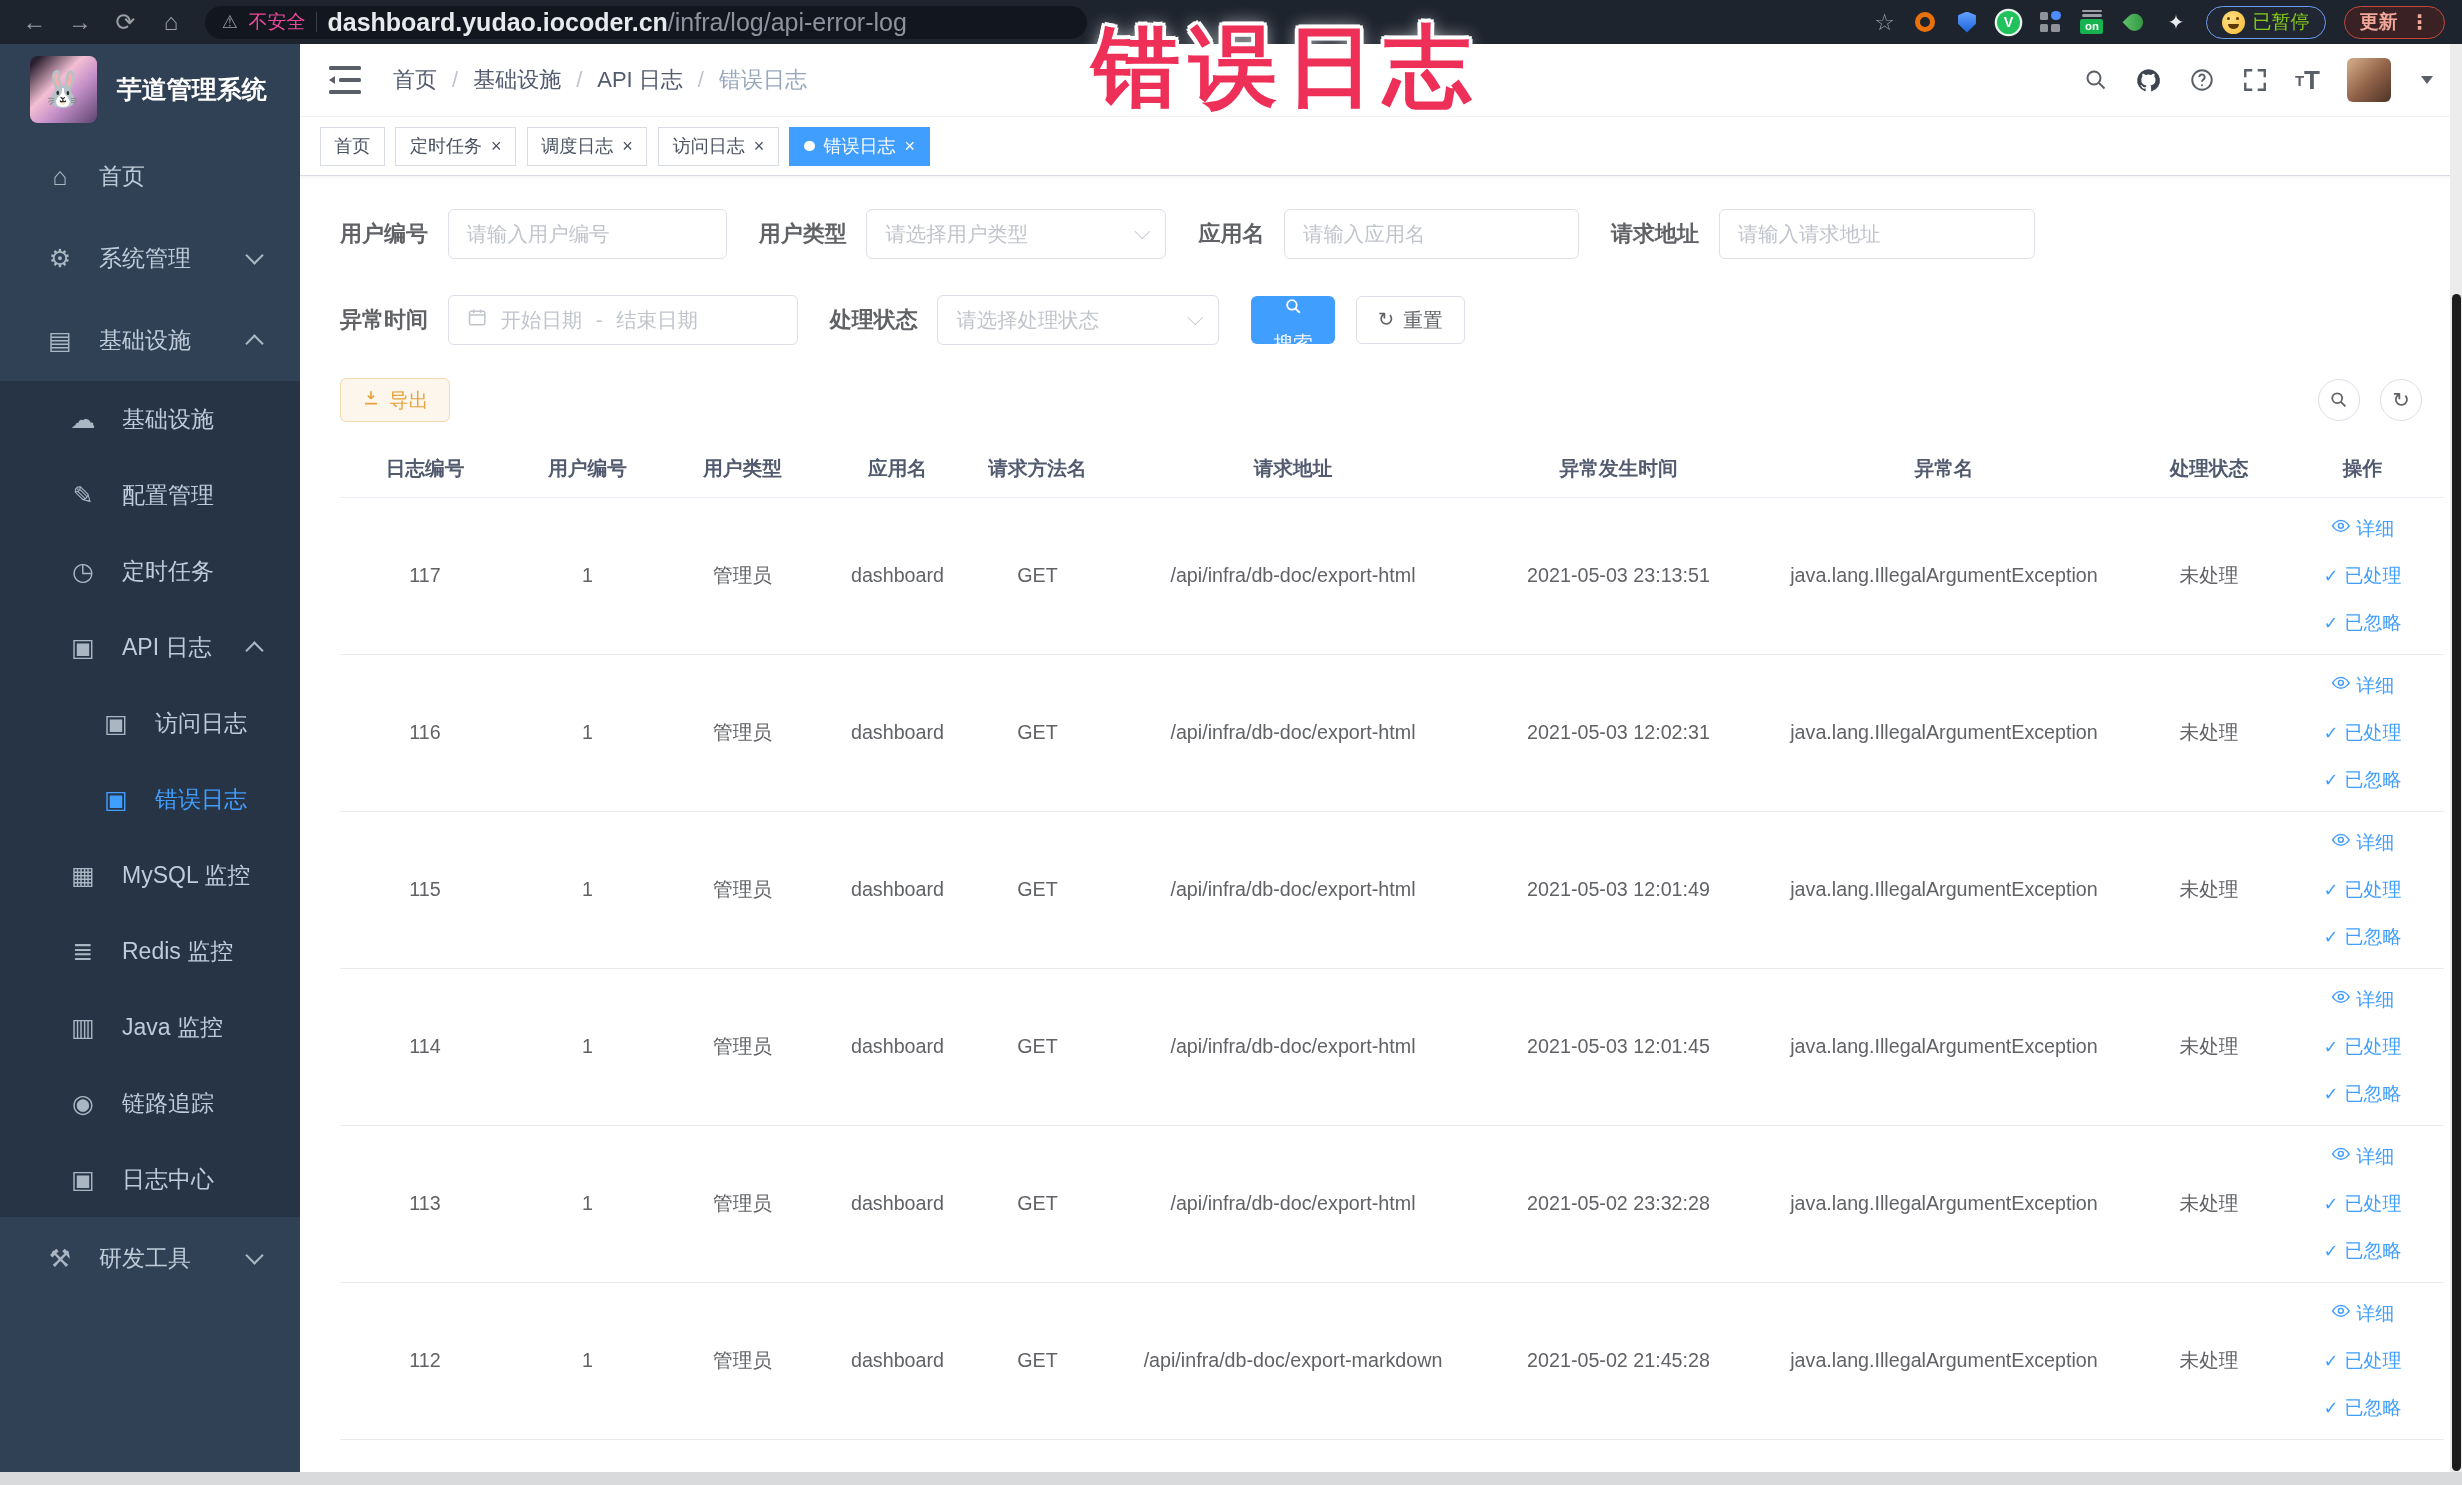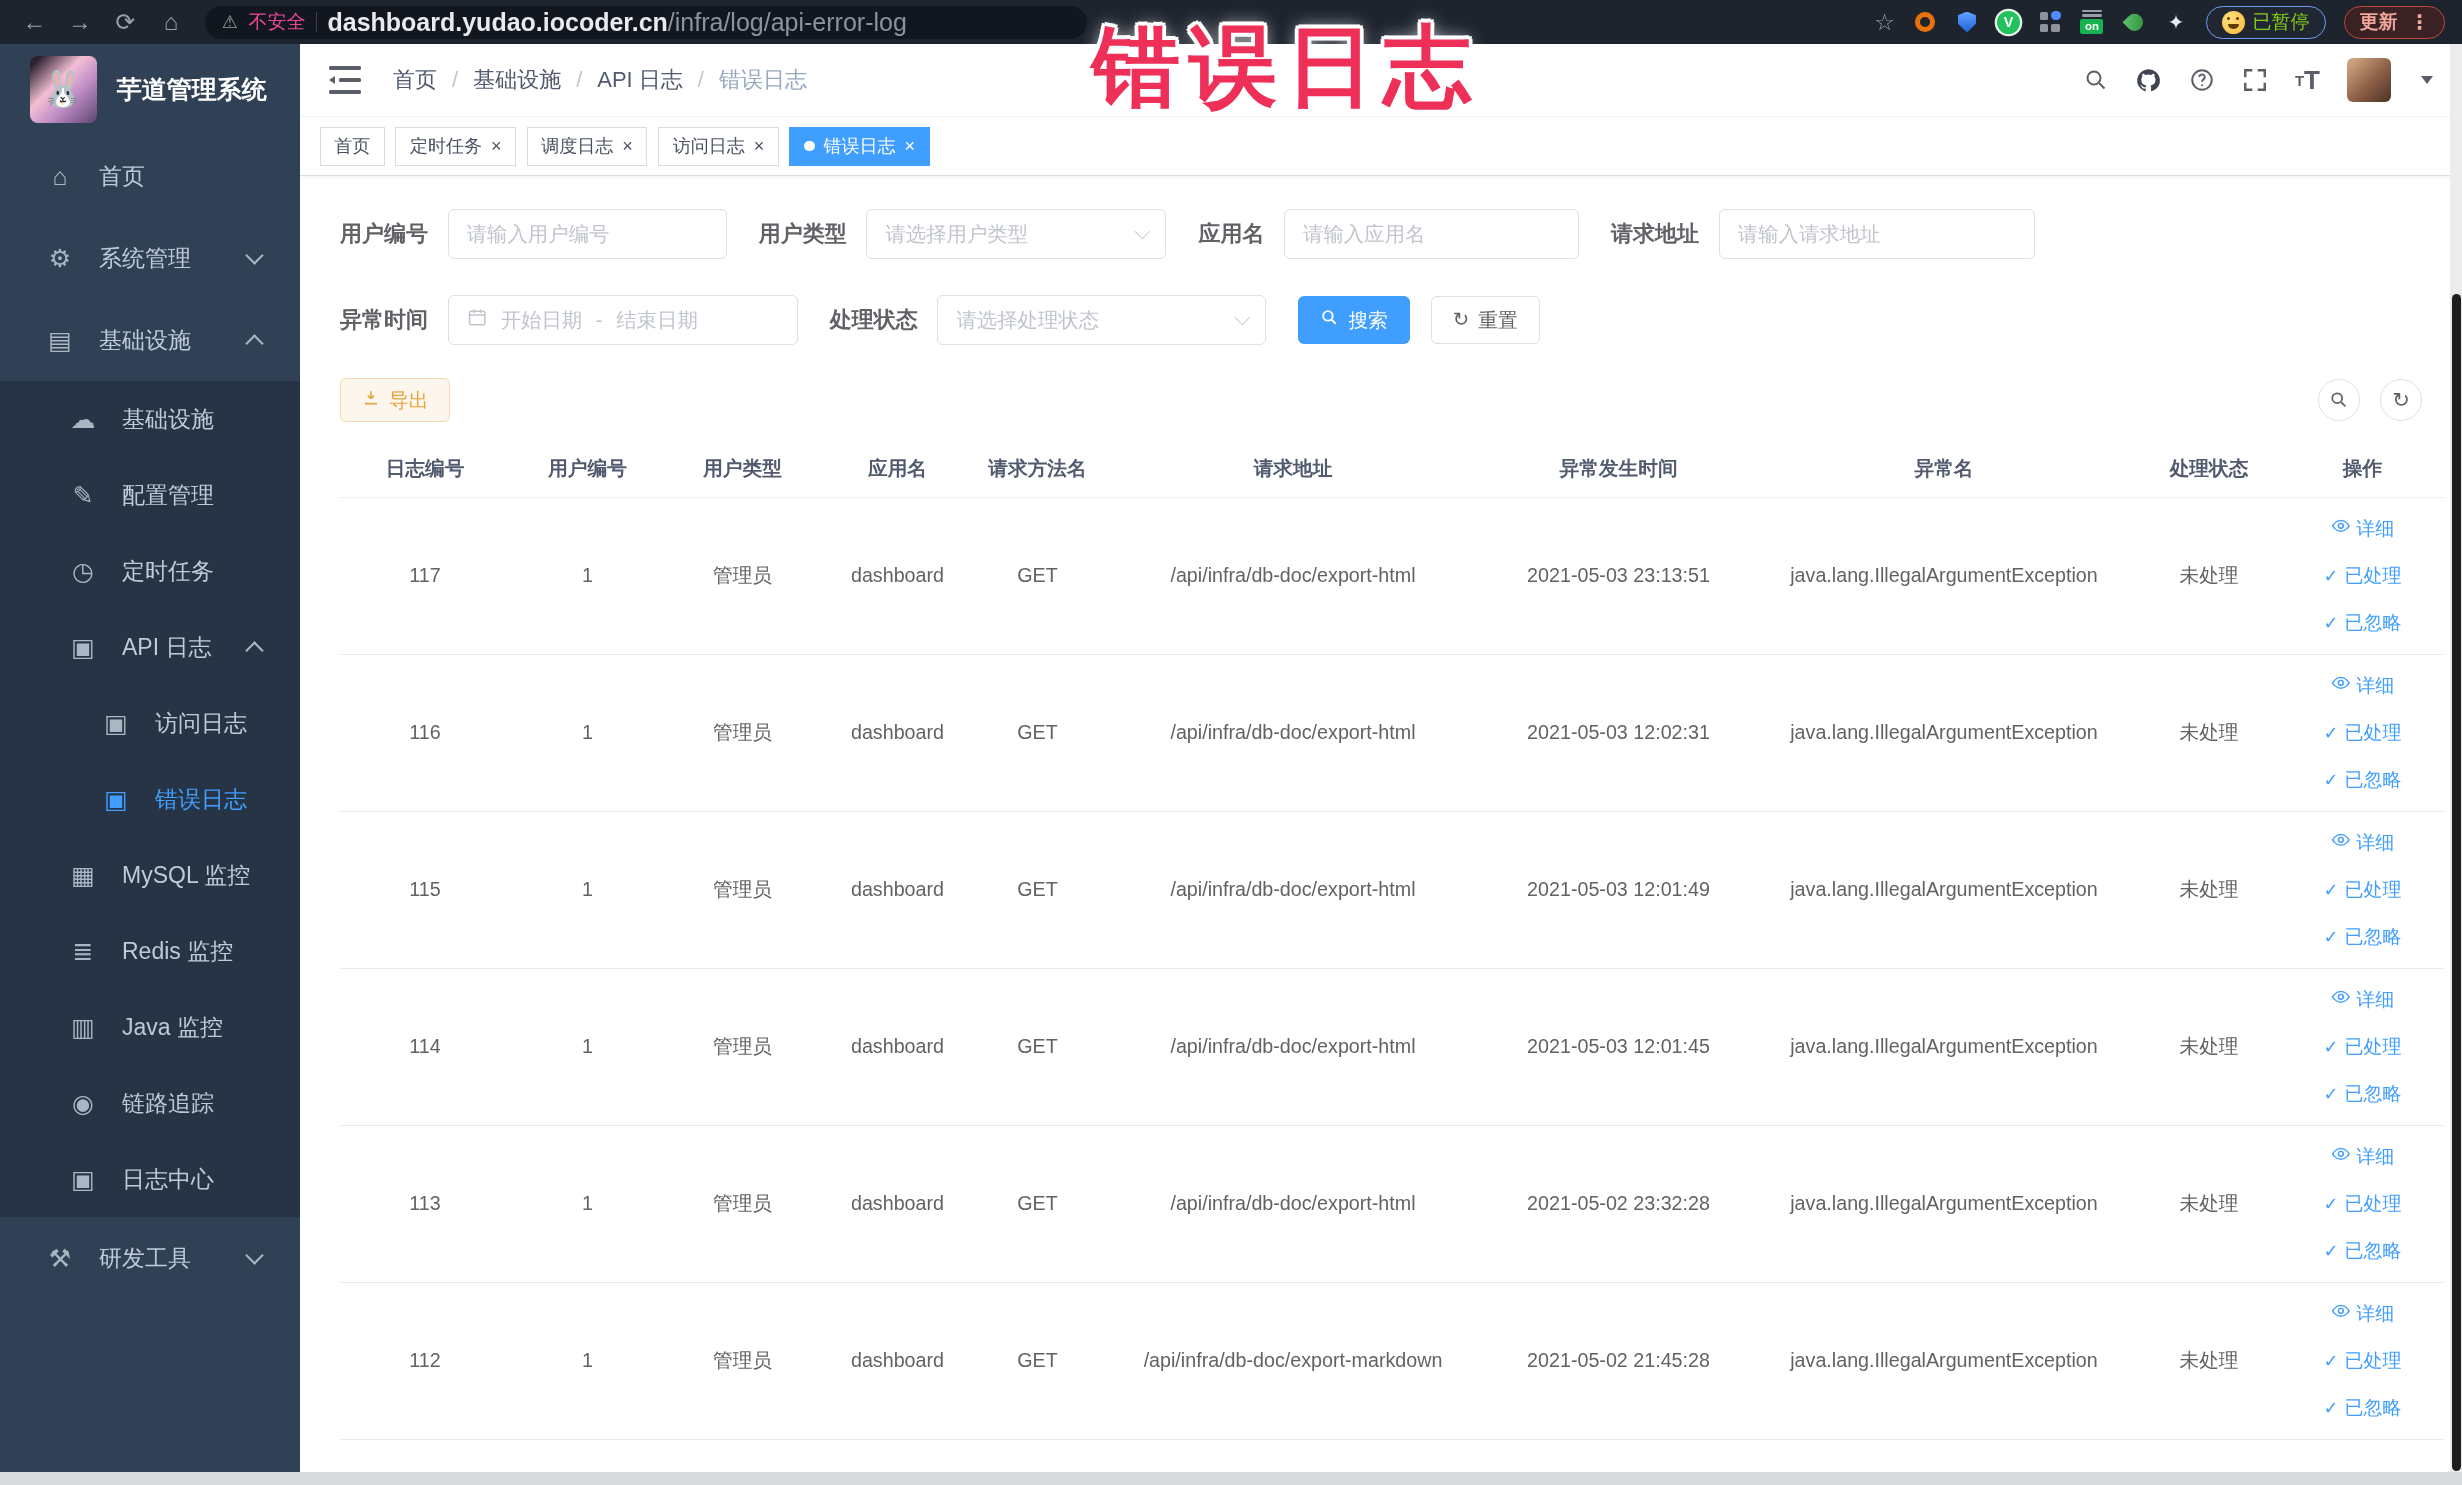--- a/index.html
+++ b/index.html
@@ -93,21 +93,21 @@
   .f-label { font-size:22px; font-weight:700; color:#606266; margin-right:19.7px; white-space:nowrap; }
   .f-input, .f-select, .f-date { height:50px; border:0.8px solid #dcdfe6; border-radius:6px; background:#fff; display:flex; align-items:center; padding:0 18px; font-size:20.4px; color:#606266; }
   input.f-input { outline:none; }
   input.f-input::placeholder { color:#c0c4cc; }
   .f-select { justify-content:space-between; cursor:pointer; }
   .ph { color:#c0c4cc; }
   .sel-caret { width:10.6px; height:10.6px; border-right:1.9px solid #c0c4cc; border-bottom:1.9px solid #c0c4cc; transform:rotate(45deg); margin-top:-4.5px; margin-left:15px; }
   .f-date { gap:13.6px; }
   .f-date .sep { color:#c0c4cc; }
   .btn { height:48px; display:inline-flex; align-items:center; gap:9px; padding:0 21px; border-radius:6px; font-size:19.7px; cursor:pointer; border:0.8px solid transparent; white-space:nowrap; }
-  .btn-primary { background:#409EFF; color:#fff; }
+  .btn-primary { background:#409EFF; color:#fff;flex-direction:column; }
   .btn-plain { background:#fff; border-color:#dcdfe6; color:#606266; }
   .btn-export { background:#fdf6ec; border-color:#f5dab1; color:#e6a23c; height:44px; }
   .glyph { font-size:19.7px; line-height:1; }
 
   .toolbar { display:flex; align-items:center; margin-bottom:18px; }
   .tool-circles { margin-left:auto; display:flex; gap:19.7px; }
   .circle-btn { width:42px; height:42px; border-radius:50%; border:0.8px solid #dcdfe6; background:#fff; color:#606266; display:flex; align-items:center; justify-content:center; cursor:pointer; font-size:21px; }
 
   table.grid { width:100%; border-collapse:collapse; table-layout:fixed; }
   .grid th { height:57px; font-size:19.7px; color:#515a6e; font-weight:700; text-align:center; border-bottom:0.8px solid #ebeef5; padding:0 4.5px; }
@@ -357,21 +357,21 @@
                   <path d="M3 9.5h18M8 3v4M16 3v4"></path>
                 </svg>
             </span>
             <span class="ph">开始日期</span>
             <span class="sep">-</span>
             <span class="ph">结束日期</span>
           </div>
         </div>
         <div class="f-group">
           <span class="f-label">处理状态</span>
-          <div class="f-select" style="width:329px">
+          <div class="f-select" style="width:282px">
             <span class="ph">请选择处理状态</span>
             <span class="sel-caret"></span>
           </div>
         </div>
         <button class="btn btn-primary">
           <span><svg width="19" height="19" viewBox="0 0 24 24" fill="none" stroke="#fff" stroke-width="2.4">
                 <circle cx="10" cy="10" r="6"></circle>
                 <path d="M14.5 14.5L20 20"></path>
               </svg></span>
           <span>搜索</span>

